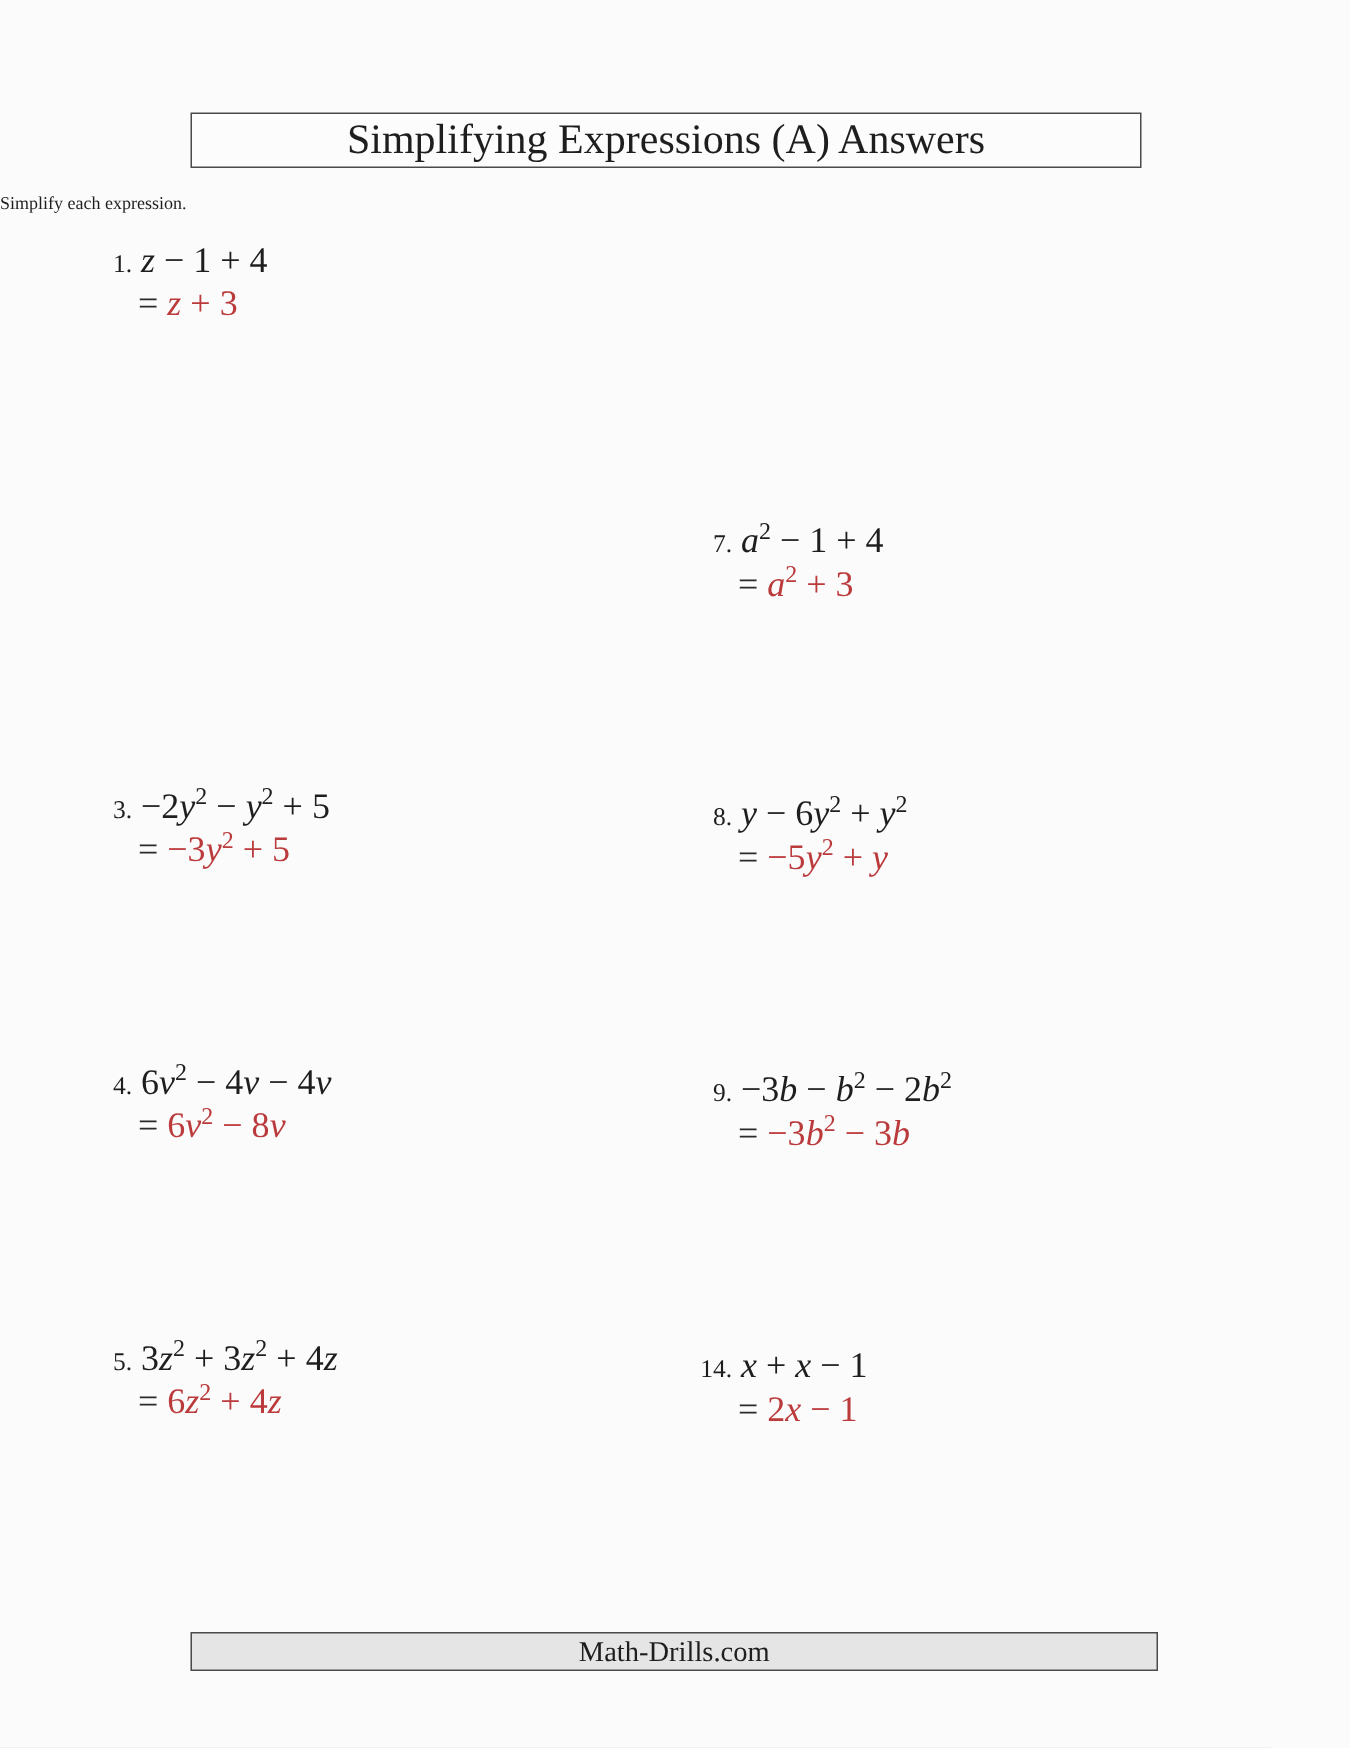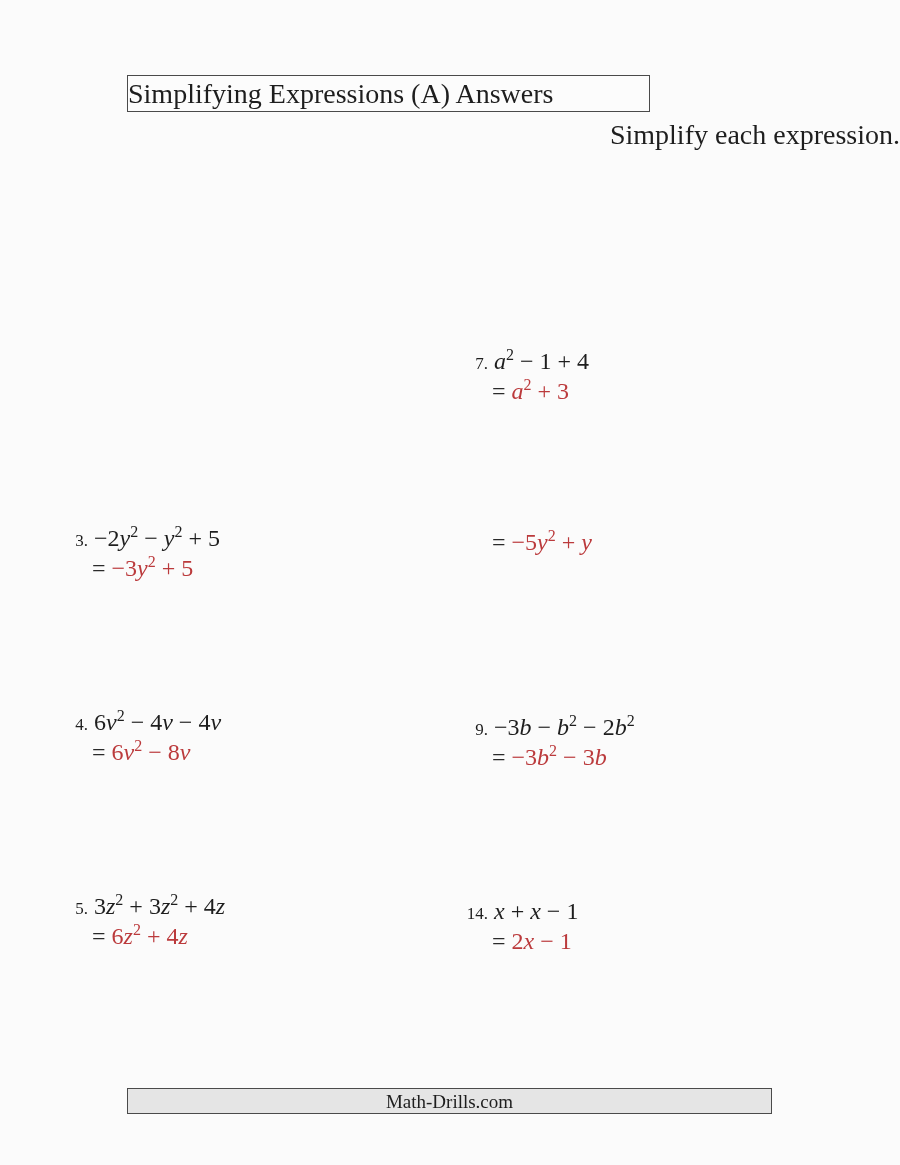--- a/index.html
+++ b/index.html
@@ -16,35 +16,36 @@
     height: 1165px;
     margin: 0 auto;
     background: var(--paper);
     color: var(--ink);
     font-family: "Liberation Serif", "DejaVu Serif", serif;
     overflow: hidden;
   }
   .title-box {
     position: absolute;
     left: 127px; top: 75px;
-    width: 523px; height: 37px;
+    width: 634px; height: 37px;
     border: 1px solid var(--border);
     background: #fcfcfc;
+    text-align: center;
   }
   .title-text {
     font-size: 28px;
     line-height: 36px;
     white-space: nowrap;
   }
   .subtitle {
     position: absolute;
     left: 0; top: 122px;
     width: 100%;
-    text-align: right;
-    font-size: 28px;
+    text-align: left;
+    font-size: 12px;
     line-height: 26px;
   }
   .problems {
     position: absolute;
     left: 0; top: 0;
     width: 100%; height: 100%;
   }
   .problem {
     position: absolute;
     white-space: nowrap;
@@ -92,37 +93,42 @@
 
 <div class="page">
 
   <div class="title-box">
     <div class="title-text">Simplifying Expressions (A) Answers</div>
   </div>
 
   <div class="subtitle">Simplify each expression.</div>
 
   <div class="problems">
+      <div class="problem" style="left: 58px; top: 160px;">
+    <div class="expr-line"><span class="num">1.</span><span class="math expr"><span class="var">z</span> − 1 + 4</span></div>
+    <div class="answer-line"><span class="eq">=</span><span class="math ans"><span class="var">z</span> + 3</span></div>
+  </div>
       <div class="problem" style="left: 58px; top: 524px;">
     <div class="expr-line"><span class="num">3.</span><span class="math expr">−2<span class="var">y</span><span class="sup">2</span> − <span class="var">y</span><span class="sup">2</span> + 5</span></div>
     <div class="answer-line"><span class="eq">=</span><span class="math ans">−3<span class="var">y</span><span class="sup">2</span> + 5</span></div>
   </div>
       <div class="problem" style="left: 58px; top: 708px;">
     <div class="expr-line"><span class="num">4.</span><span class="math expr">6<span class="var">v</span><span class="sup">2</span> − 4<span class="var">v</span> − 4<span class="var">v</span></span></div>
     <div class="answer-line"><span class="eq">=</span><span class="math ans">6<span class="var">v</span><span class="sup">2</span> − 8<span class="var">v</span></span></div>
   </div>
       <div class="problem" style="left: 58px; top: 892px;">
     <div class="expr-line"><span class="num">5.</span><span class="math expr">3<span class="var">z</span><span class="sup">2</span> + 3<span class="var">z</span><span class="sup">2</span> + 4<span class="var">z</span></span></div>
     <div class="answer-line"><span class="eq">=</span><span class="math ans">6<span class="var">z</span><span class="sup">2</span> + 4<span class="var">z</span></span></div>
   </div>
       <div class="problem" style="left: 458px; top: 347px;">
     <div class="expr-line"><span class="num">7.</span><span class="math expr"><span class="var">a</span><span class="sup">2</span> − 1 + 4</span></div>
     <div class="answer-line"><span class="eq">=</span><span class="math ans"><span class="var">a</span><span class="sup">2</span> + 3</span></div>
   </div>
       <div class="problem" style="left: 458px; top: 529px;">
+    <div class="expr-line"><span class="num">8.</span><span class="math expr"><span class="var">y</span> − 6<span class="var">y</span><span class="sup">2</span> + <span class="var">y</span><span class="sup">2</span></span></div>
     <div class="answer-line"><span class="eq">=</span><span class="math ans">−5<span class="var">y</span><span class="sup">2</span> + <span class="var">y</span></span></div>
   </div>
       <div class="problem" style="left: 458px; top: 713px;">
     <div class="expr-line"><span class="num">9.</span><span class="math expr">−3<span class="var">b</span> − <span class="var">b</span><span class="sup">2</span> − 2<span class="var">b</span><span class="sup">2</span></span></div>
     <div class="answer-line"><span class="eq">=</span><span class="math ans">−3<span class="var">b</span><span class="sup">2</span> − 3<span class="var">b</span></span></div>
   </div>
       <div class="problem" style="left: 458px; top: 897px;">
     <div class="expr-line"><span class="num">14.</span><span class="math expr"><span class="var">x</span> + <span class="var">x</span> − 1</span></div>
     <div class="answer-line"><span class="eq">=</span><span class="math ans">2<span class="var">x</span> − 1</span></div>
   </div>

